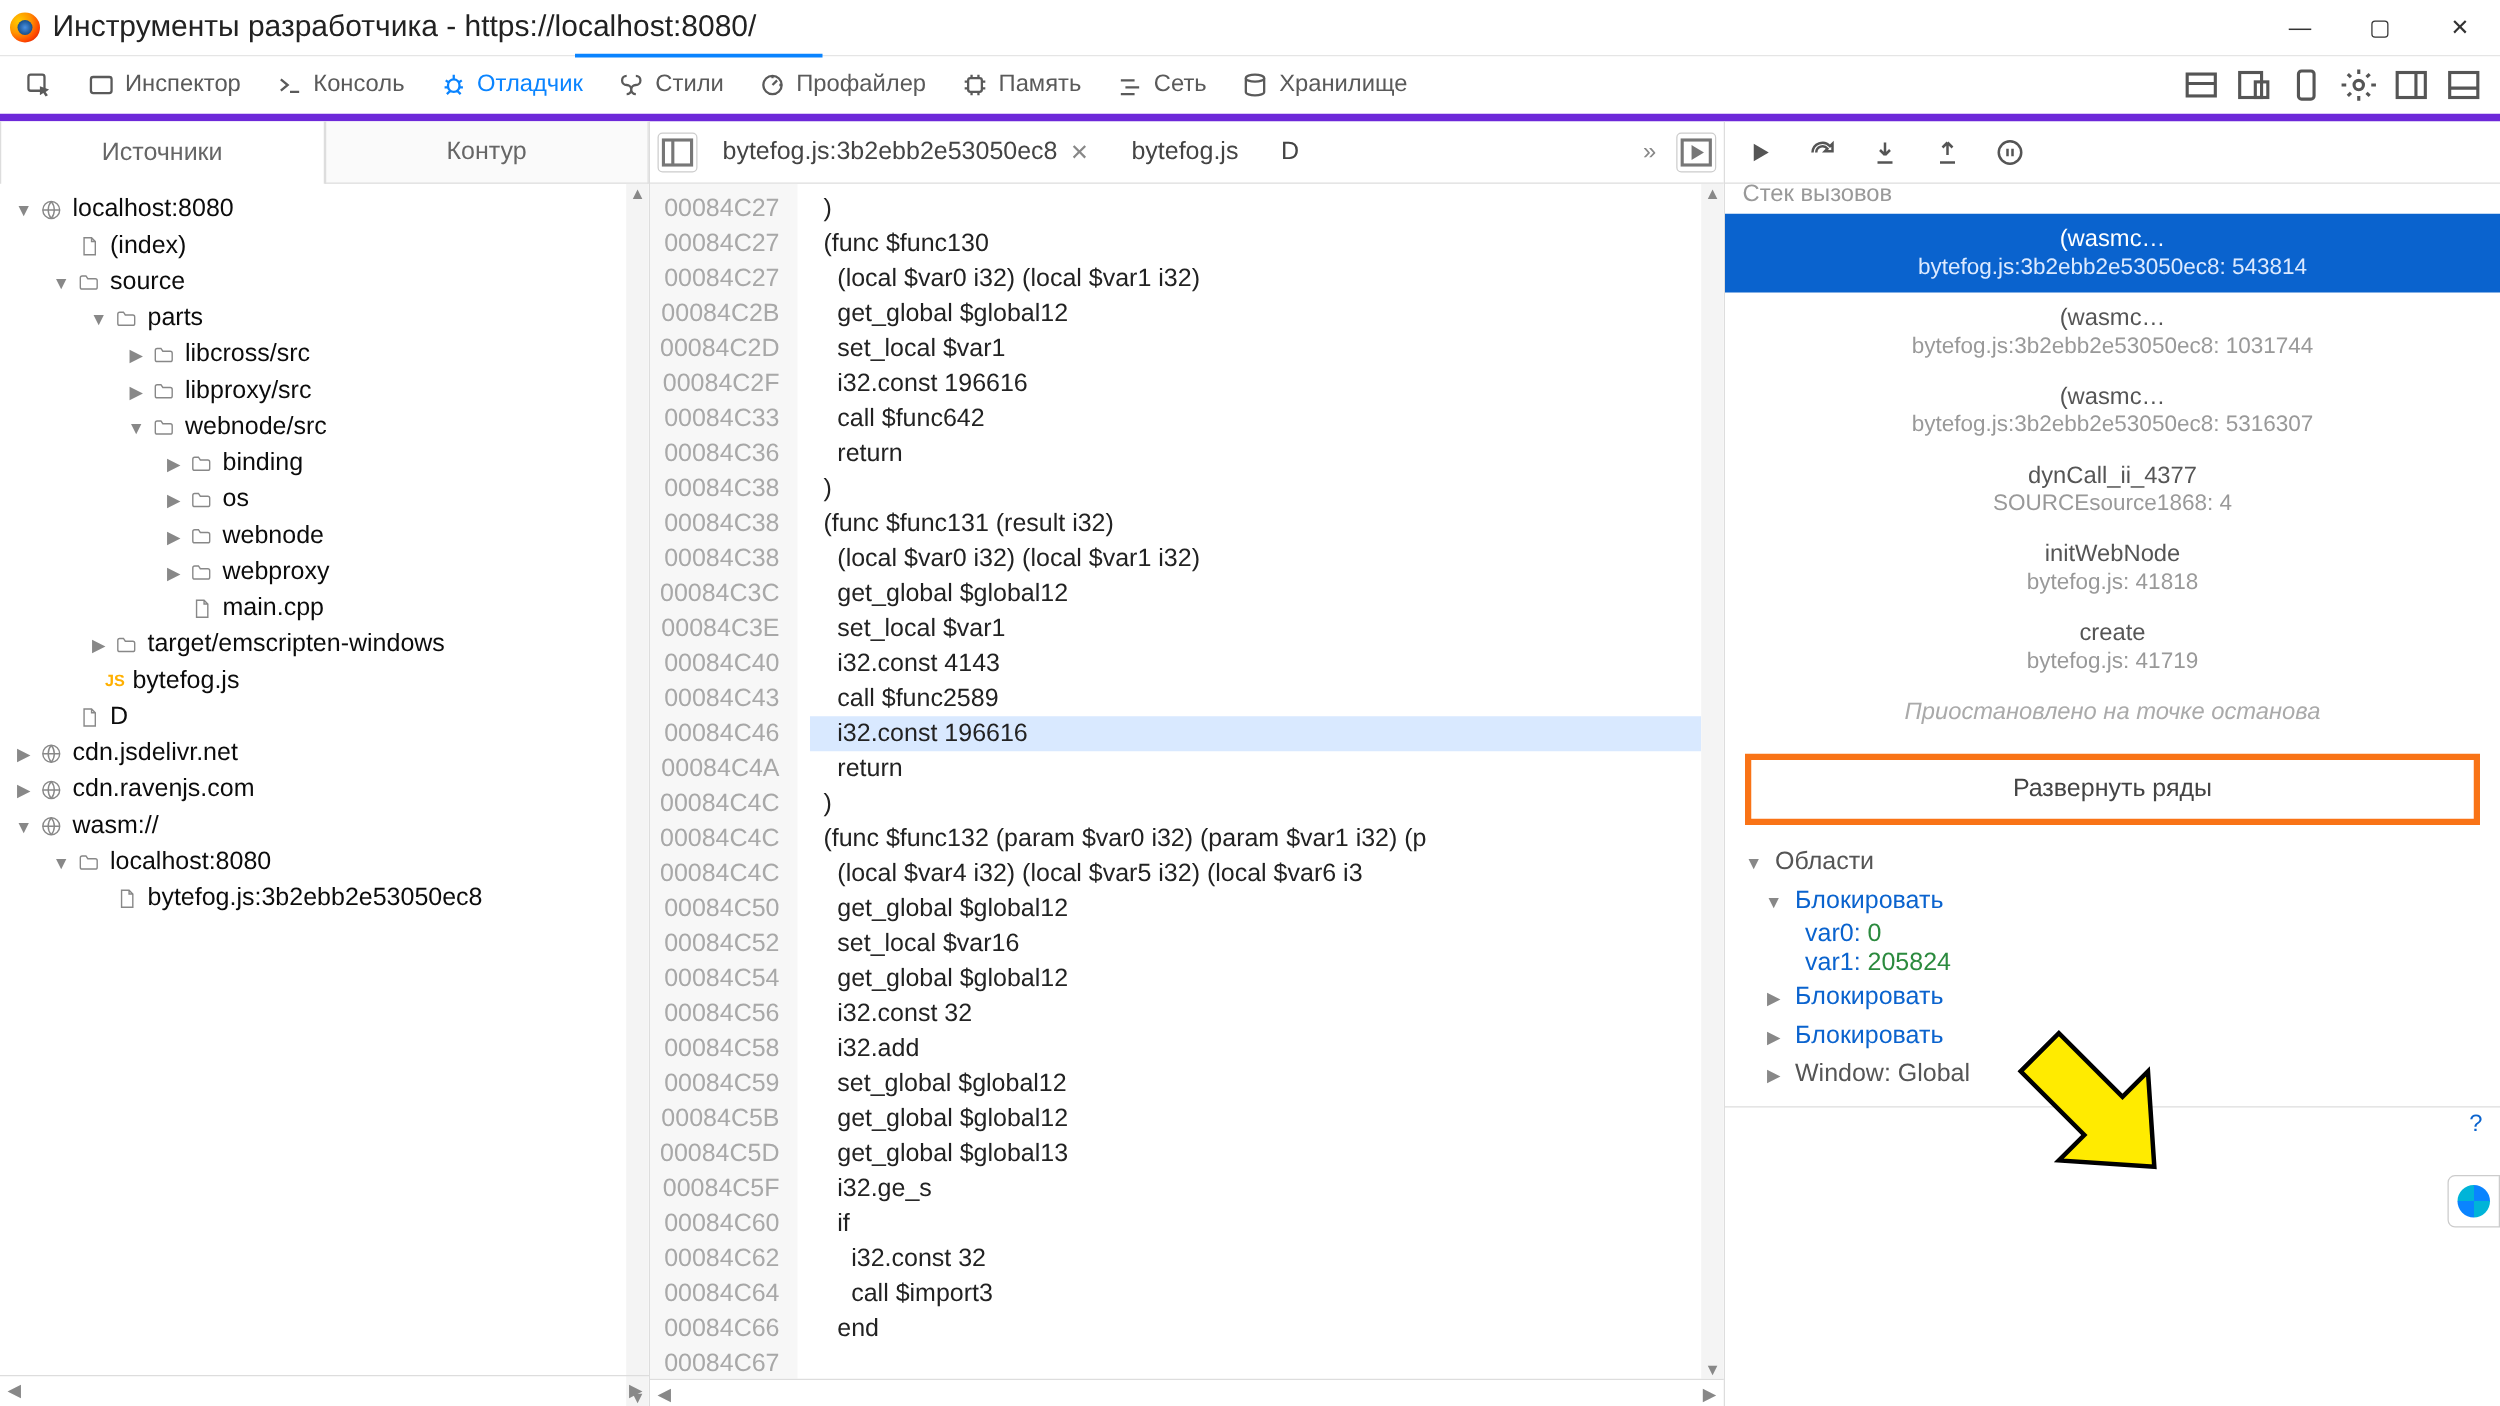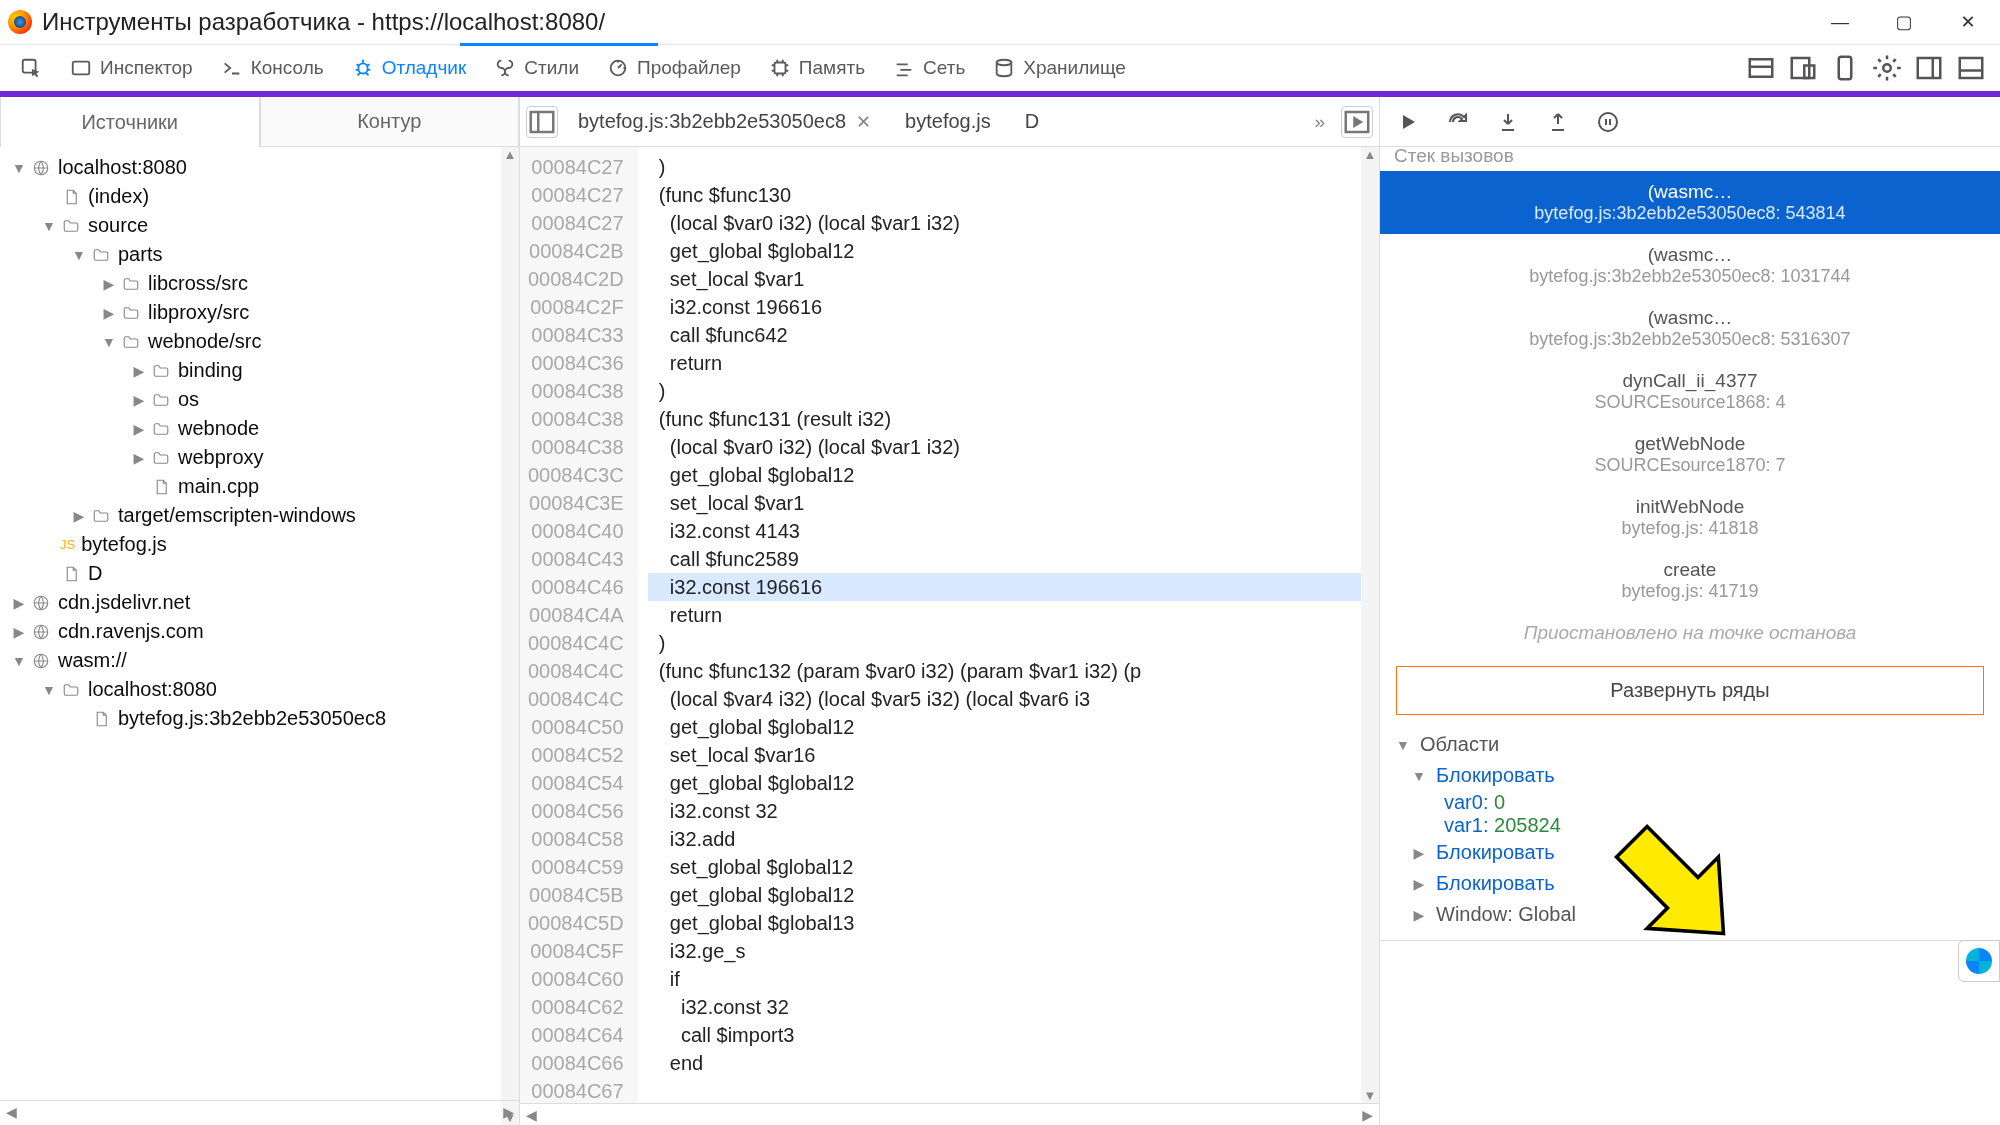--- a/index.html
+++ b/index.html
@@ -31,21 +31,21 @@
 .left { width:520px; display:flex; flex-direction:column; border-right:1px solid #ddd; }
 .left-tabs { height:50px; display:flex; }
 .ltab { flex:1; display:flex; align-items:center; justify-content:center; border:1px solid #ddd; border-top:none; background:#fafafa; color:#666; font-size:20px;}
 .ltab.active{background:#fff;border-bottom:none;}
 .tree { flex:1; overflow:auto; font-size:20px; padding:6px 0 0 4px;}
 .tree-row{display:flex;align-items:center;padding:3px 0;white-space:nowrap;}
 .tw{display:inline-block;width:18px;text-align:center;color:#888;font-size:14px;margin-right:2px;}
 .tree-row .ic{width:22px;height:22px;margin-right:6px;display:flex;align-items:center;justify-content:center;color:#888;}
 .tree-row .ic svg{width:18px;height:18px;fill:none;stroke:currentColor;stroke-width:1.5;}
 .ind0{padding-left:6px}.ind1{padding-left:36px}.ind2{padding-left:66px}.ind3{padding-left:96px}.ind4{padding-left:126px}
-.tree .jsbadge{font-weight:normal;color:#ffb000;font-size:13px;margin-right:6px;}
+.tree .jsbadge{font-weight:bold;color:#ffb000;font-size:13px;margin-right:6px;margin-left:24px;}
 .left-scroll{width:18px;display:flex;flex-direction:column;align-items:center;justify-content:space-between;background:#f4f4f4;}
 
 
 .center { flex:1; display:flex; flex-direction:column; border-right:1px solid #ddd;}
 .ctabs{height:50px;display:flex;align-items:center;border-bottom:1px solid #ddd;padding:0 6px;gap:6px;}
 .ctabs .navbtn{width:32px;height:32px;display:flex;align-items:center;justify-content:center;color:#777;border:1px solid #ccc;border-radius:4px;}
 .ctab{display:flex;align-items:center;gap:10px;padding:6px 14px;color:#444;font-size:20px;}
 .ctab .x{color:#888;font-size:18px;}
 .ctabs .spacer{flex:1;}
 .code{flex:1;display:flex;overflow:hidden;font-family:Consolas,monospace;font-size:20px;justify-content:center;}
@@ -61,21 +61,21 @@
 .rtool .rb{width:28px;height:28px;display:flex;align-items:center;justify-content:center;}
 .rtool svg{width:24px;height:24px;fill:none;stroke:currentColor;stroke-width:2;}
 .section-h{padding:4px 14px;color:#999;font-size:19px;}
 .stack{flex:0 0 auto;}
 .srow{display:flex;align-items:center;justify-content:space-between;padding:10px 16px;font-size:19px;color:#555;flex-direction:column;}
 .srow.sel{background:#0a63ce;color:#fff;}
 .srow .sa{white-space:nowrap;overflow:hidden;text-overflow:ellipsis;max-width:160px;}
 .srow .sb{color:#999;white-space:nowrap;overflow:hidden;text-overflow:ellipsis;max-width:420px;font-size:18px;}
 .srow.sel .sb{color:#dceaff;}
 .paused{color:#aaa;font-style:italic;text-align:center;padding:10px 0 16px;}
-.expand-btn{margin:6px 16px 14px;border:1px solid #f97316;padding:12px;text-align:center;color:#444;font-size:20px;}
+.expand-btn{margin:6px 16px 14px;border:5px solid #f97316;padding:12px;text-align:center;color:#444;font-size:20px;}
 .scopes{padding:0 4px 10px;font-size:20px;}
 .scope-h{display:flex;align-items:center;gap:6px;padding:4px 10px;color:#555;}
 .scope-h .tw{color:#888;}
 .scope-link{color:#0a63ce;}
 .scope-var{padding-left:60px;color:#0a63ce;}
 .scope-var .val{color:#2b8a3e;}
 .rfoot{border-top:1px solid #ddd;height:28px;display:flex;justify-content:flex-end;align-items:center;padding-right:14px;color:#0a63ce;}
 
 
 .arrow{position:absolute;left:1580px;top:790px;width:180px;height:180px;pointer-events:none;}
@@ -532,24 +532,20 @@
           </div>
           <div class="srow">
             <span class="sa">(wasmc…</span>
             <span class="sb">bytefog.js:3b2ebb2e53050ec8: 5316307</span>
           </div>
           <div class="srow">
             <span class="sa">dynCall_ii_4377</span>
             <span class="sb">SOURCEsource1868: 4</span>
           </div>
           <div class="srow">
-            <span class="sa">getWebNode</span>
-            <span class="sb">SOURCEsource1870: 7</span>
-          </div>
-          <div class="srow">
             <span class="sa">initWebNode</span>
             <span class="sb">bytefog.js: 41818</span>
           </div>
           <div class="srow">
             <span class="sa">create</span>
             <span class="sb">bytefog.js: 41719</span>
           </div>
         </div>
       <div class="paused">Приостановлено на точке останова</div>
       <div class="expand-btn">Развернуть ряды</div>

